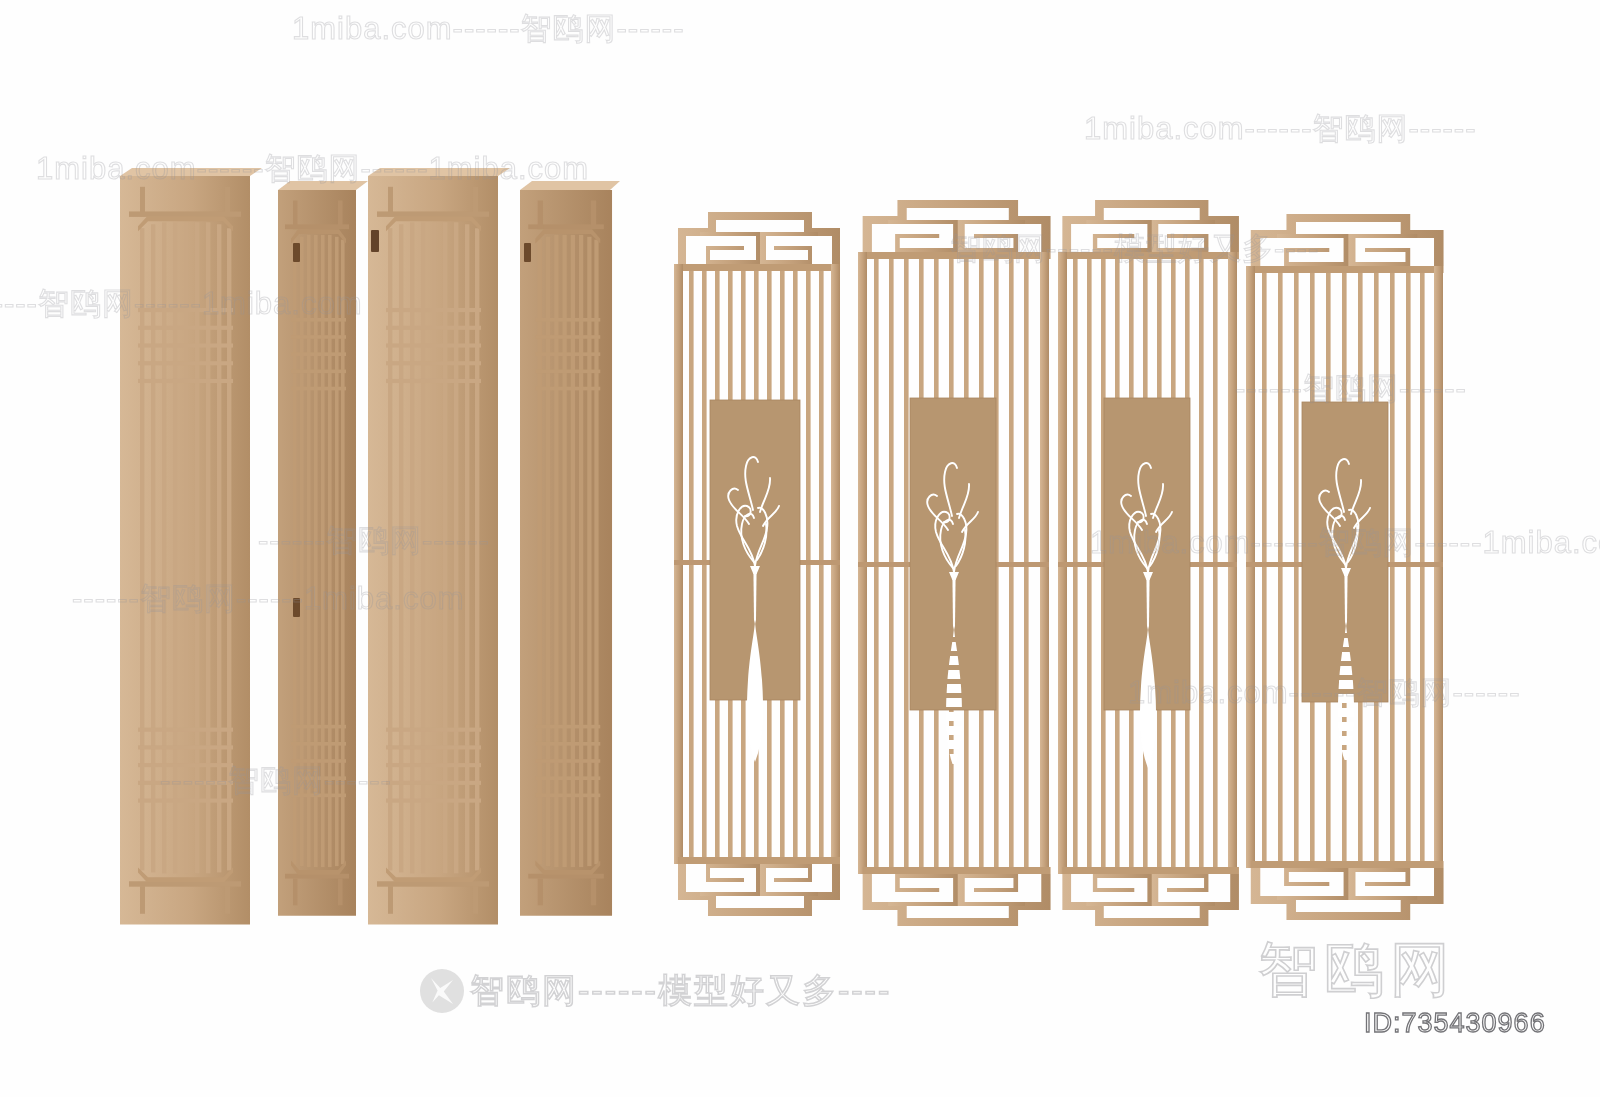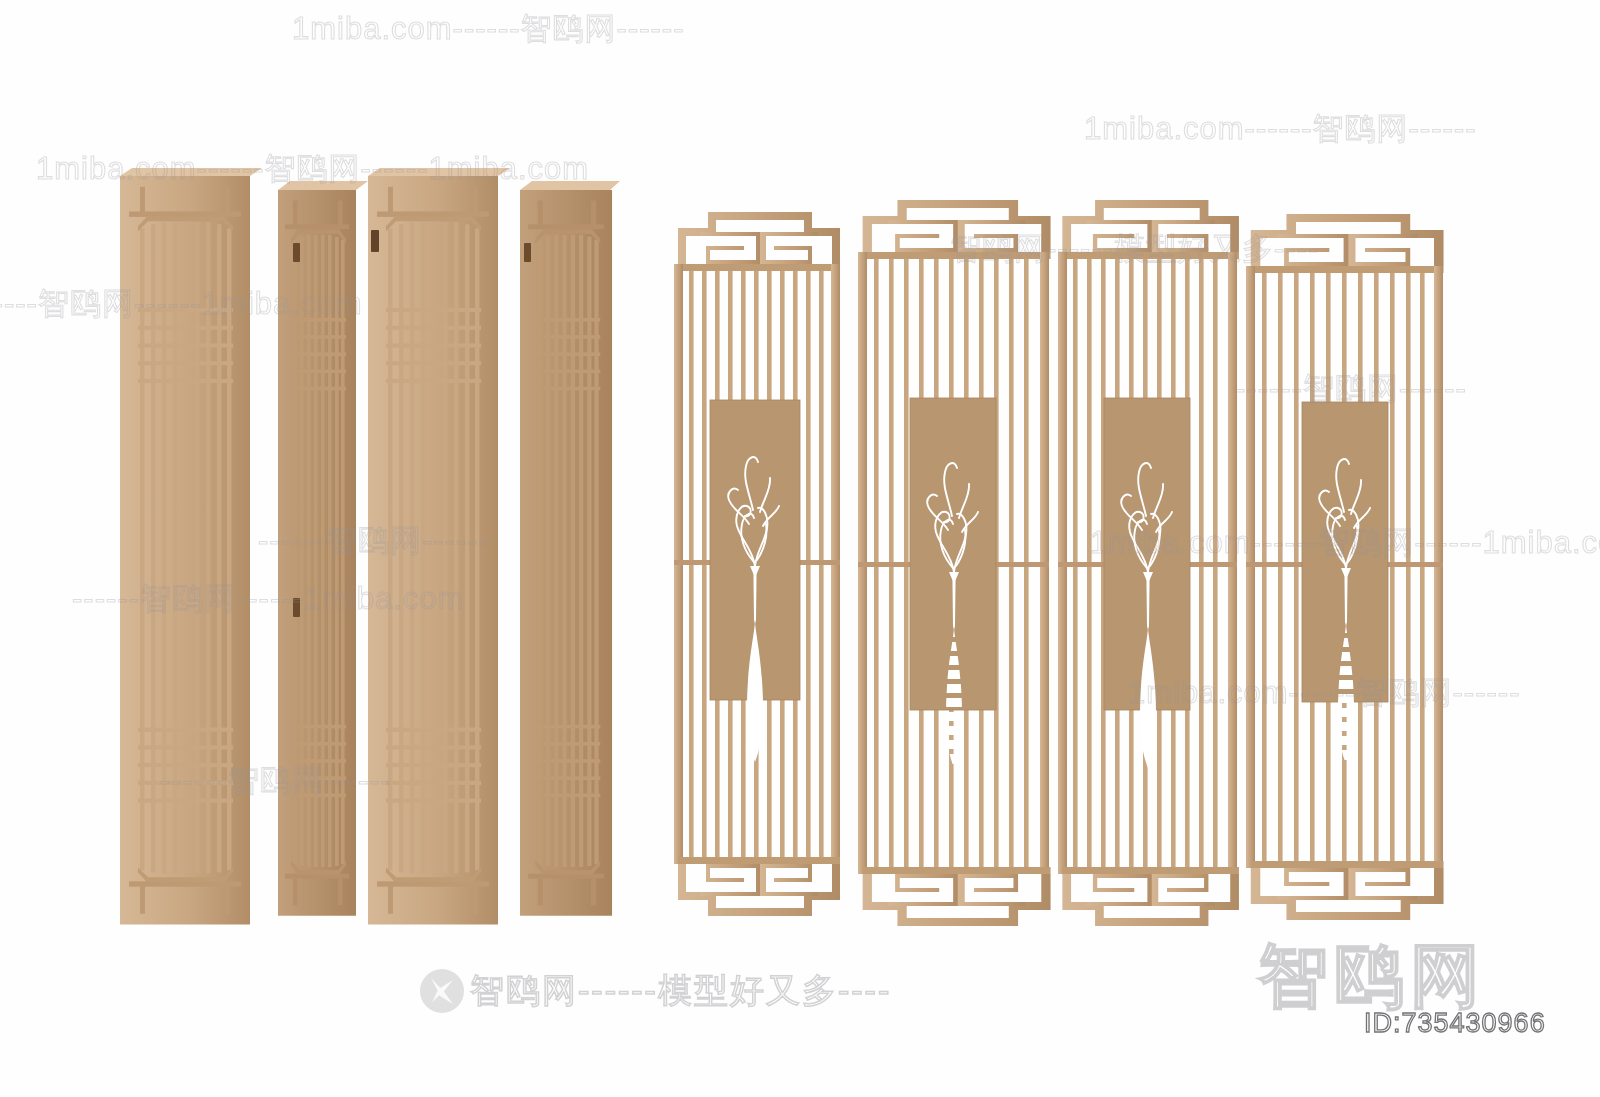--- a/index.html
+++ b/index.html
@@ -30,22 +30,22 @@
     white-space: nowrap;
     font-size: 27px;
     letter-spacing: 1px;
     color: transparent;
     -webkit-text-stroke: 1.1px rgba(150,150,155,0.30);
     font-family: "Liberation Sans", "DejaVu Sans", sans-serif;
   }
   .wm-row.cn { font-size: 31px; }
   .wm-big {
     position: absolute;
-    font-size: 70px;
-    font-weight: 700;
+    font-size: 60px;
+    font-weight: 400;
     color: transparent;
     -webkit-text-stroke: 1.6px rgba(150,150,155,0.45);
     white-space: nowrap;
     letter-spacing: 6px;
   }
   .wm-id {
     position: absolute;
     font-size: 27px;
     color: transparent;
     -webkit-text-stroke: 1.3px rgba(90,90,95,0.85);

